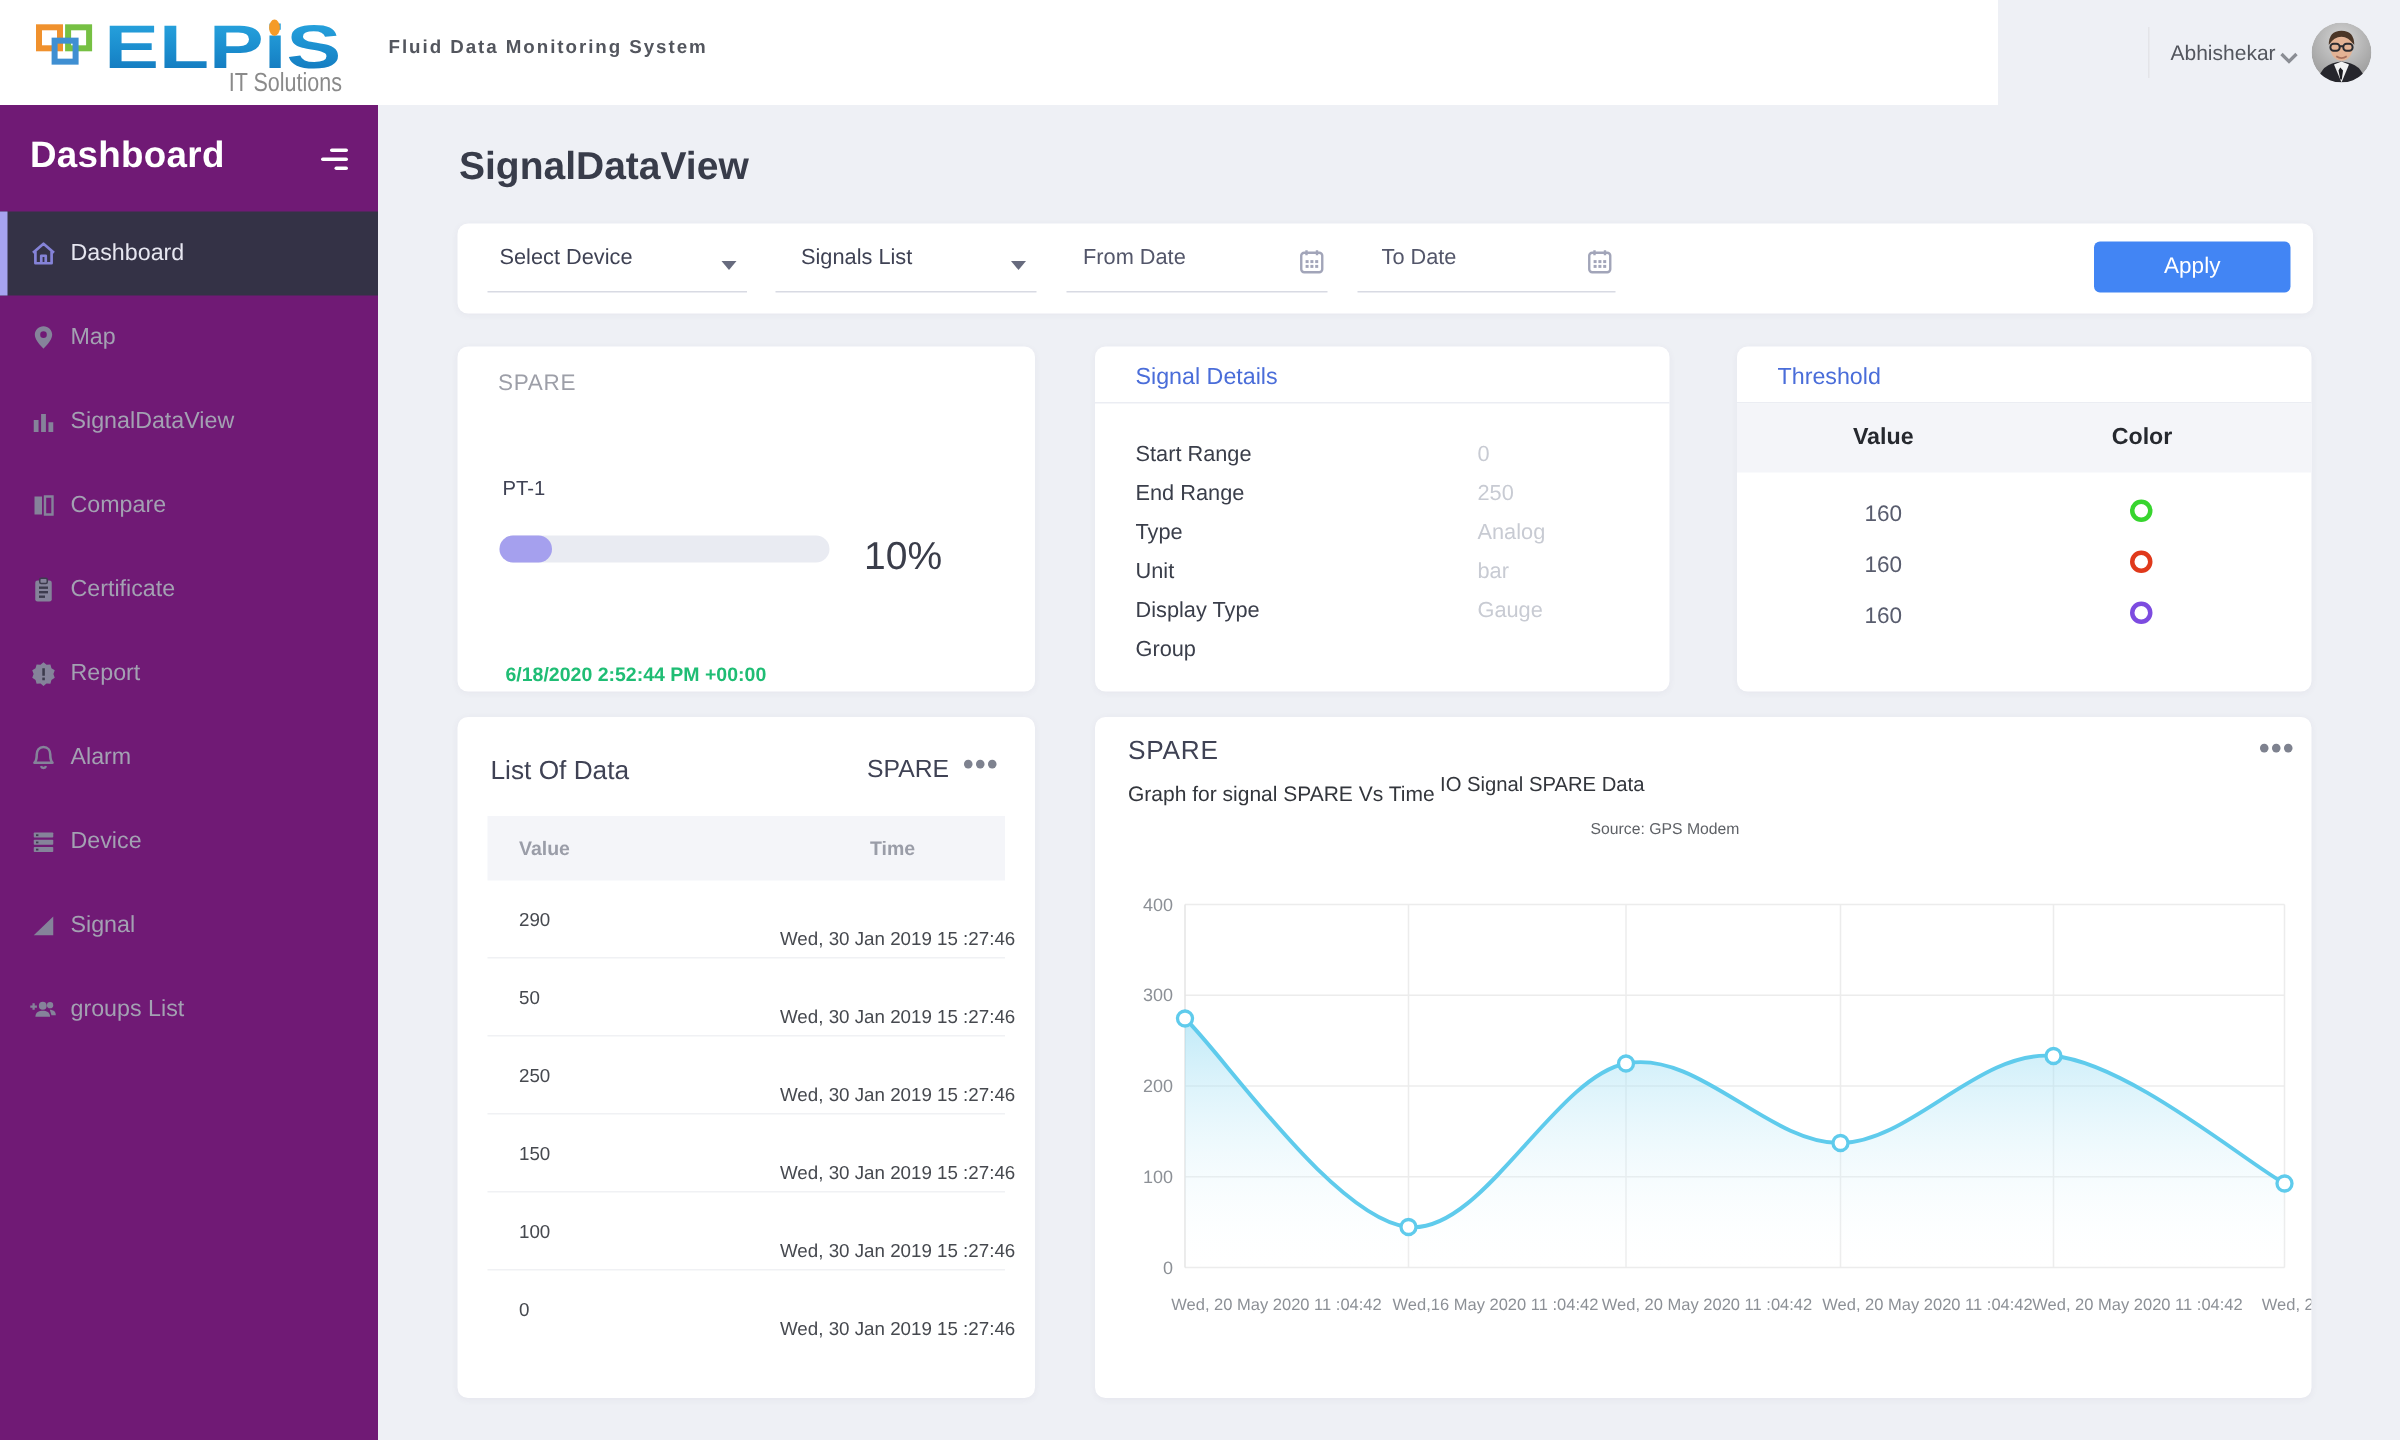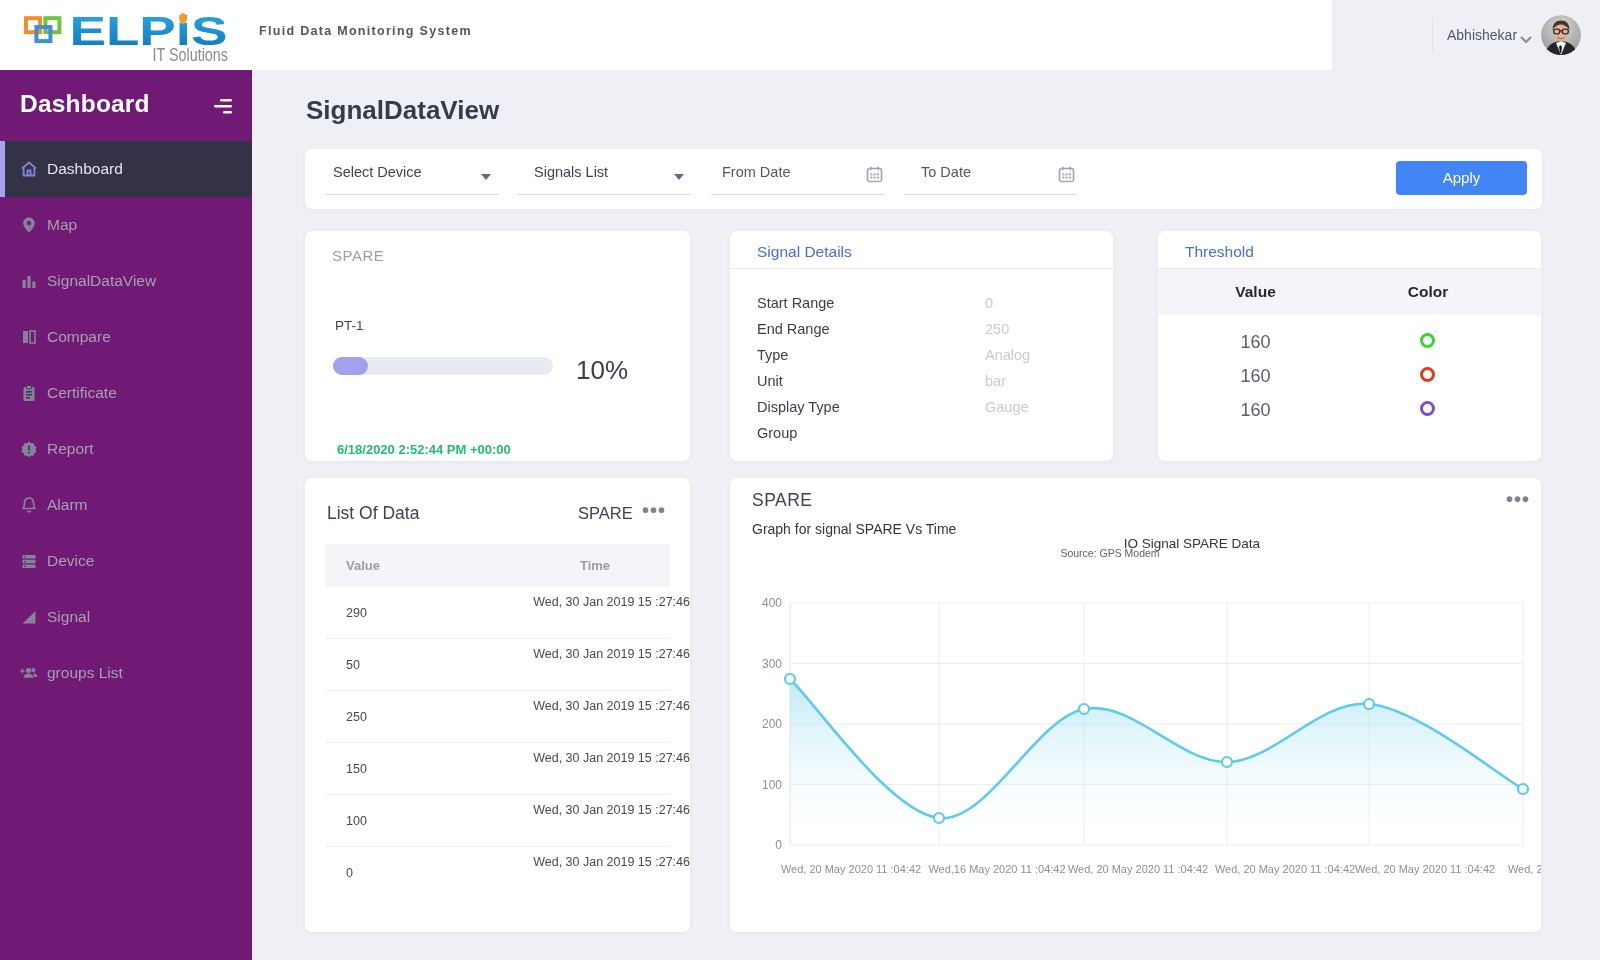--- a/index.html
+++ b/index.html
@@ -39,30 +39,30 @@
 .pt1{position:absolute;left:30px;top:87px;font-size:13.5px;font-weight:normal;color:#3f4254}
 .track{position:absolute;left:28px;top:126px;width:220px;height:18px;border-radius:9px;background:#e9ebf2}
 .track .fill{width:35px;height:18px;border-radius:9px;background:#a5a0ee}
 .pct{position:absolute;left:271px;top:124px;font-size:26px;font-weight:normal;color:#3a3d4a}
 .tstamp{position:absolute;left:32px;top:211px;font-size:13px;font-weight:bold;color:#1fbd74}
 .drow{position:absolute;left:27px;width:330px;font-size:14.5px;color:#3a3e4a}
 .drow .v{position:absolute;left:228px;color:#c8cbd3}
 .th-hdr{position:absolute;left:0;top:38px;width:383px;height:46px;background:#f4f5f9;display:flex;align-items:center}
 .th-hdr div{font-weight:bold;font-size:15.5px;color:#26292f}
 .th-row{position:absolute;width:383px;height:34px;display:flex;align-items:center}
-.th-row .val{position:absolute;left:5px;width:185px;text-align:center;font-size:18px;color:#595d6e}
+.th-row .val{position:absolute;left:5px;width:185px;text-align:center;font-size:15px;color:#595d6e}
 .ring{position:absolute;left:1420px;width:15px;height:15px;border-radius:50%;background:#fff}
 .lhead{position:absolute;left:22px;top:25px;font-size:17.5px;color:#3f4254}
 .lspare{position:absolute;left:578px;top:504px;font-size:16.5px;color:#3f4254}
 .dots{position:absolute;color:#7e828f;font-size:20px;letter-spacing:1px;font-weight:bold}
 .tbl-hdr{position:absolute;left:20px;top:66px;width:345px;height:43px;background:#f4f5f9}
 .tbl-hdr div{position:absolute;top:14px;font-size:13px;font-weight:bold;color:#9a9da8}
 .trow{position:absolute;left:20px;width:345px;height:52px;border-bottom:1px solid #f0f1f4;font-size:12.5px;color:#46494f}
 .trow .v{position:absolute;left:21px;top:19px}
-.trow .t{position:absolute;left:195px;top:8px;width:170px;text-align:right;white-space:nowrap}
+.trow .t{position:absolute;left:195px;top:32px;width:170px;text-align:left;white-space:nowrap}
 </style>
 </head>
 <body>
 <div class="main"></div>
 <div class="header">
   <div class="brand"><svg width="235" height="55" viewBox="0 0 235 55">
 <defs>
 <linearGradient id="lg1" x1="0" y1="0" x2="0" y2="1">
 <stop offset="0" stop-color="#2baae2"></stop>
             <stop offset="0.55" stop-color="#1b8dce"></stop>
@@ -291,21 +291,21 @@
   <div class="trow" style="top:369px;border-bottom:none">
       <span class="v">0</span>
       <span class="t">Wed, 30 Jan 2019 15 :27:46</span>
     </div>
 </div>
 <div class="lspare">SPARE</div>
 <div class="card" id="c-chart">
   <div style="position:absolute;left:22px;top:12px;font-size:17.5px;color:#3f4254;letter-spacing:0.5px">SPARE</div>
   <div class="dots" style="left:776px;top:10px">•••</div>
   <div style="position:absolute;left:22px;top:43px;font-size:14px;color:#33363c">Graph for signal SPARE Vs Time</div>
-  <div style="position:absolute;left:230px;top:58px;width:300px;text-align:right;font-size:13.5px;color:#33363c">IO Signal SPARE Data</div>
+  <div style="position:absolute;left:230px;top:37px;width:300px;text-align:left;font-size:13.5px;color:#33363c">IO Signal SPARE Data</div>
   <div style="position:absolute;left:230px;top:69px;width:300px;text-align:center;font-size:10.5px;color:#5e6166">Source: GPS Modem</div>
   <svg width="811" height="454" viewBox="0 0 811 454" style="position:absolute;left:0;top:0">
   <defs>
         <linearGradient id="cg" gradientUnits="userSpaceOnUse" x1="0" y1="170" x2="0" y2="367">
           <stop offset="0" stop-color="#7ad2ef" stop-opacity="0.65"></stop>
           <stop offset="1" stop-color="#ffffff" stop-opacity="0.05"></stop>
         </linearGradient>
       </defs>
   <line x1="60" y1="125" x2="793" y2="125" stroke="#ececec" stroke-width="1"></line>
   <line x1="60" y1="185.5" x2="793" y2="185.5" stroke="#ececec" stroke-width="1"></line>

